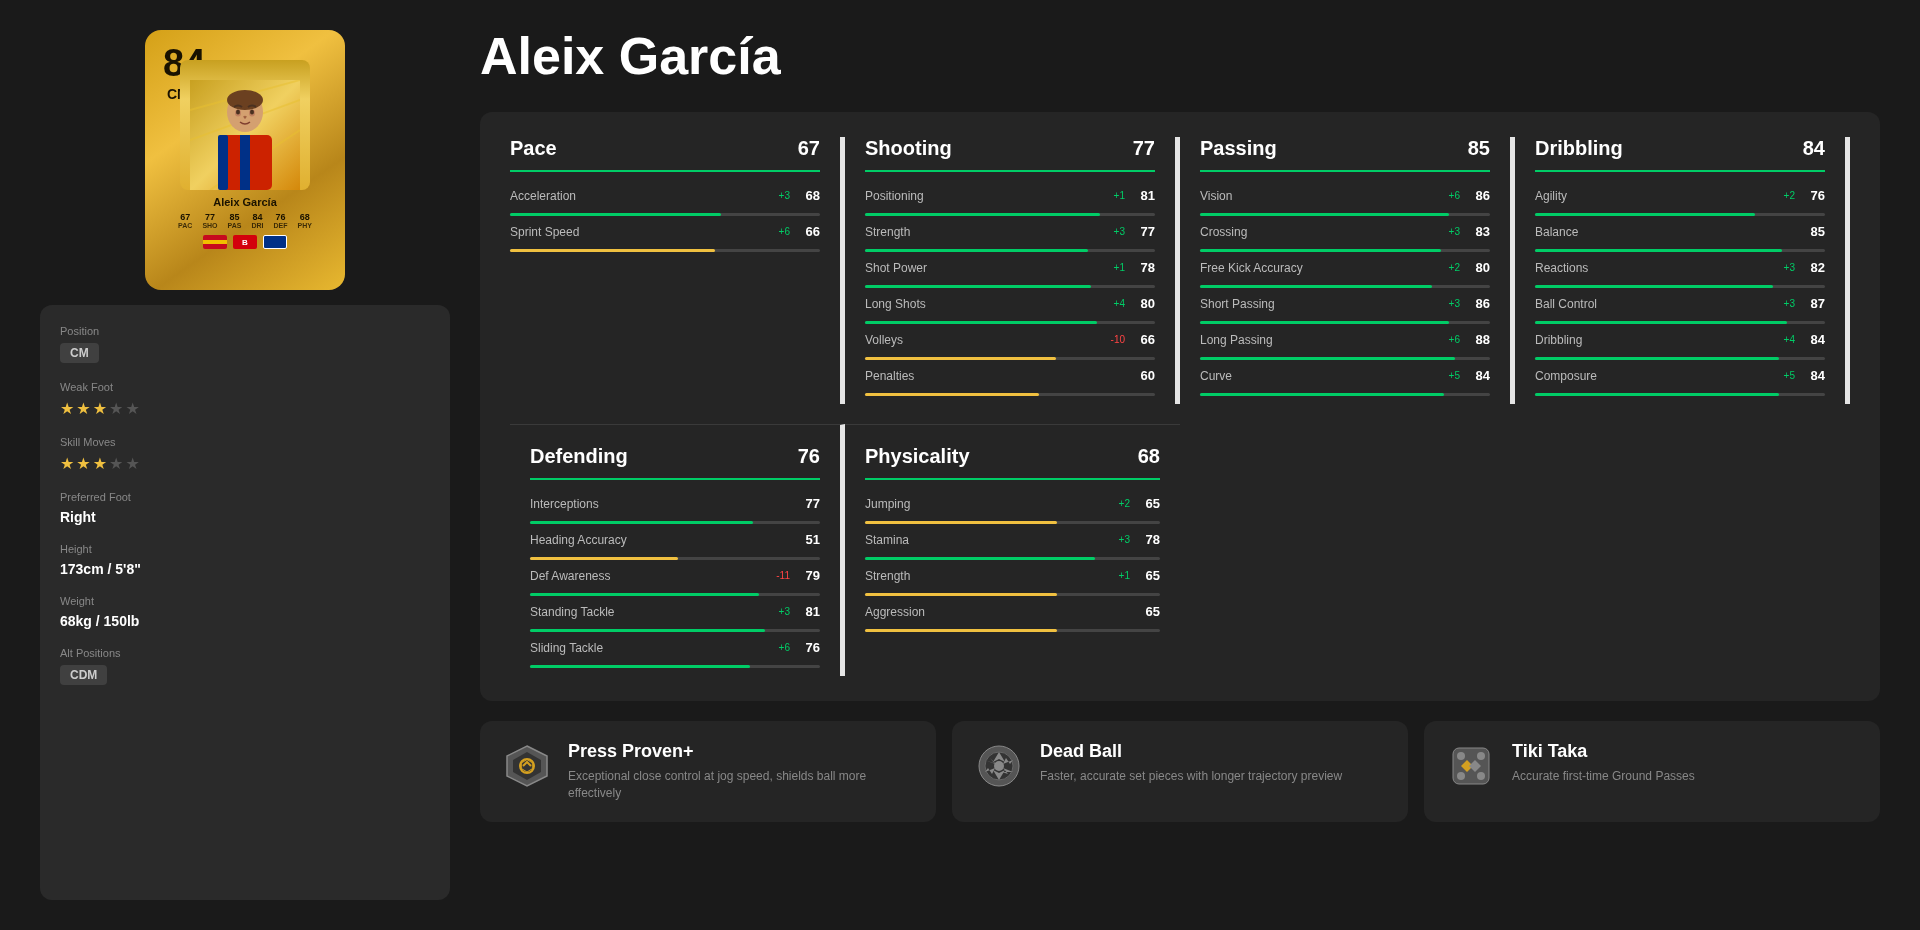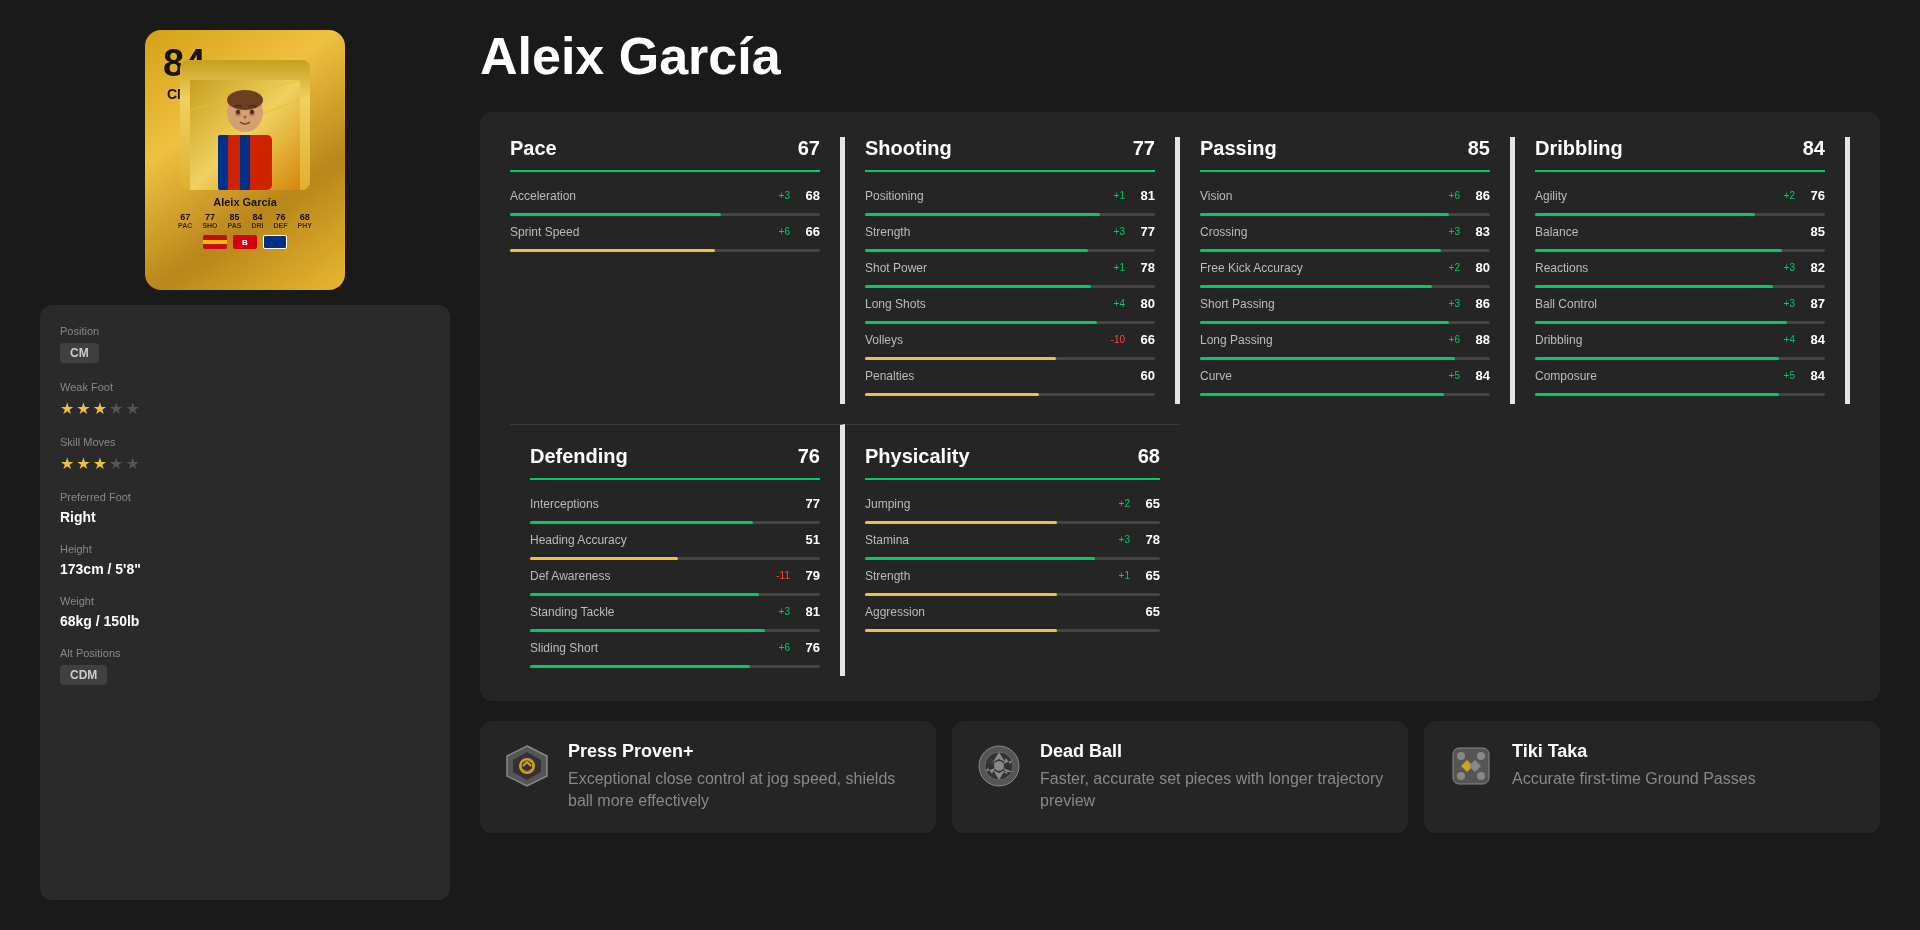--- a/index.html
+++ b/index.html
@@ -302,21 +302,21 @@
     .playstyle-info {}
 
     .playstyle-name {
       font-size: 18px;
       font-weight: 800;
       color: #fff;
       margin-bottom: 6px;
     }
 
     .playstyle-desc {
-      font-size: 16px;
+      font-size: 12px;
       color: #888;
       line-height: 1.4;
     }
   </style>
 </head>
 <body>
 
 <div class="page-wrapper">
 
   <div class="left-panel">
@@ -712,21 +712,21 @@
               <span class="stat-name">Standing Tackle</span>
               <span class="stat-modifier">+3</span>
               <span class="stat-val">81</span>
             </div>
             <div class="stat-bar-container">
               <div class="stat-bar " style="width: 81%;"></div>
             </div>
           </div>
           <div class="stat-item">
             <div class="stat-row">
-              <span class="stat-name">Sliding Short</span>
+              <span class="stat-name">Sliding Tackle</span>
               <span class="stat-modifier">+6</span>
               <span class="stat-val">76</span>
             </div>
             <div class="stat-bar-container">
               <div class="stat-bar " style="width: 76%;"></div>
             </div>
           </div>
         </div>
         <div class="stat-category" style="grid-area: 2 / 2; margin-top: 20px; border-top: 1px solid rgb(58, 58, 58); padding-top: 20px;">
           <div class="stat-category-header">

